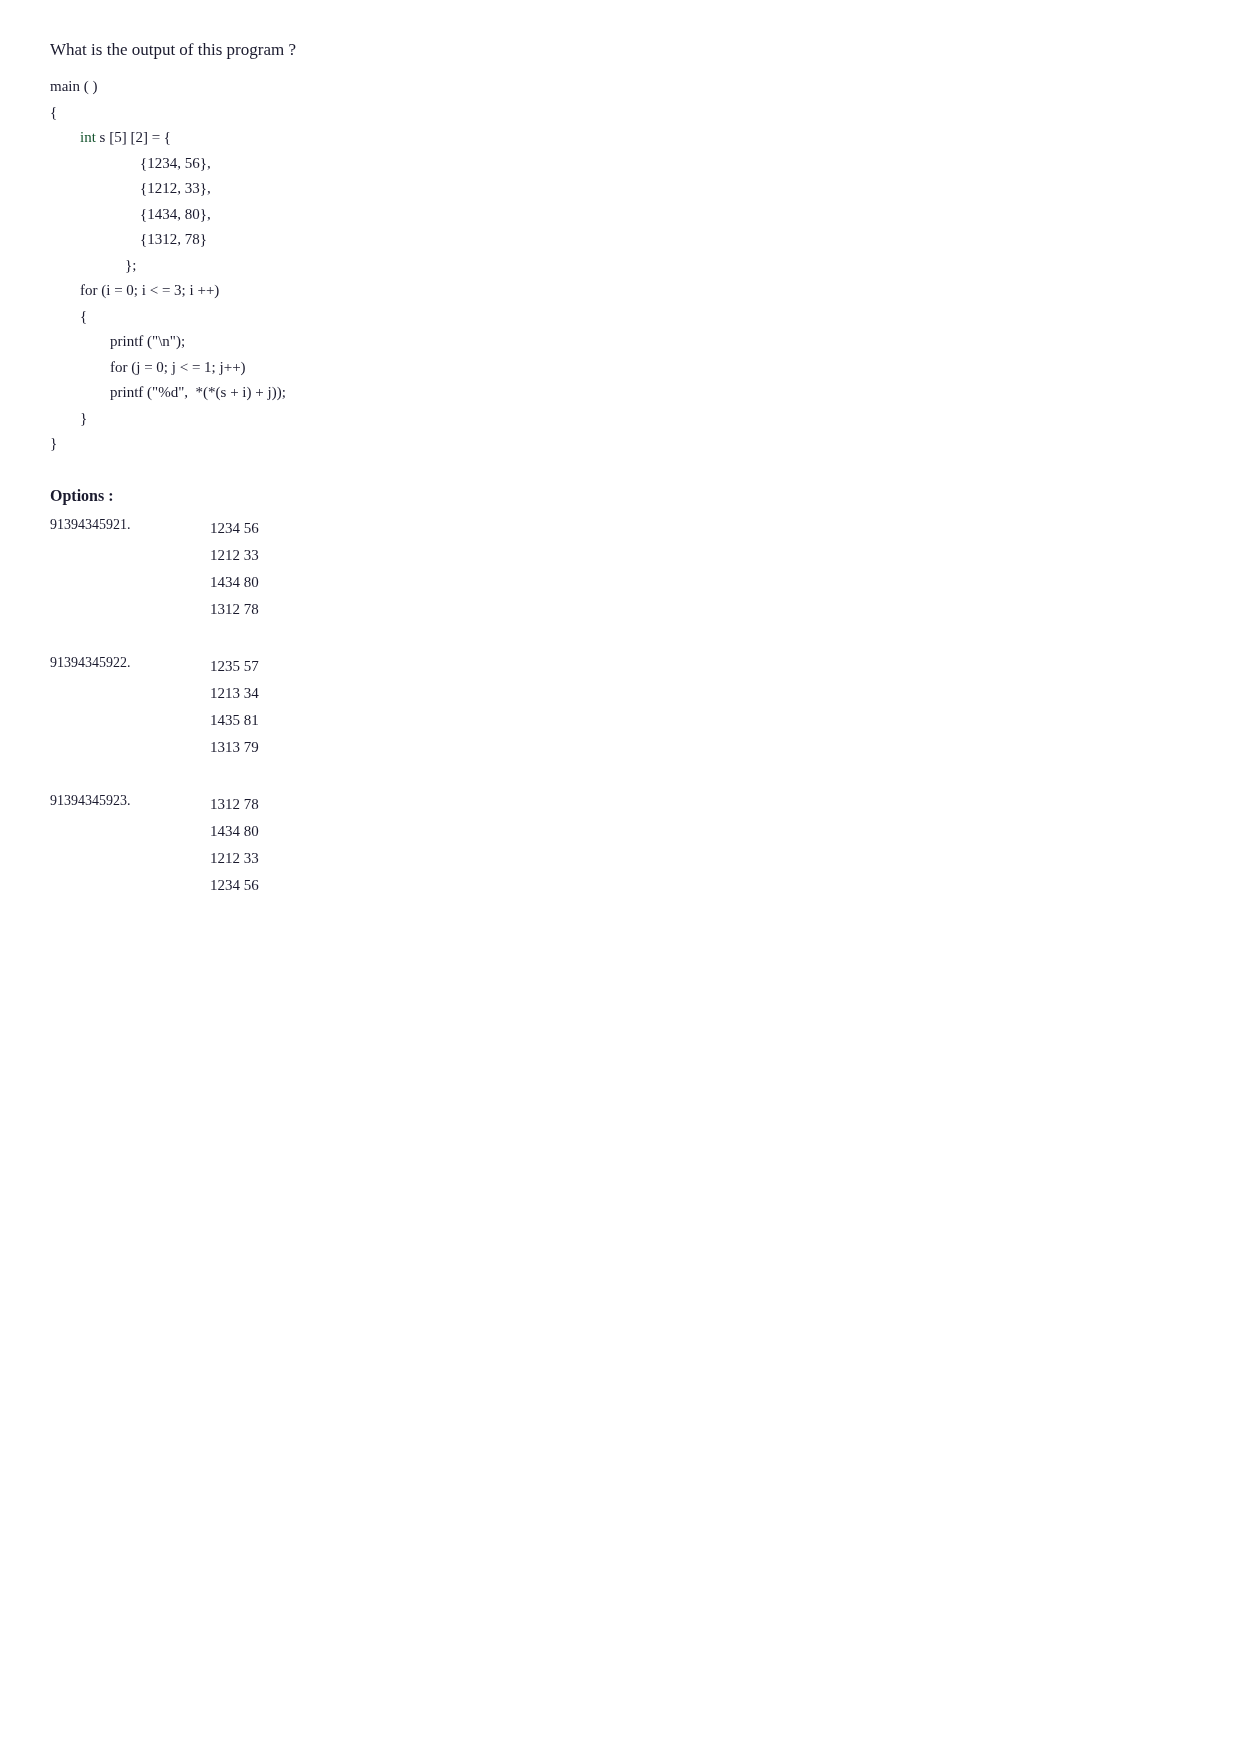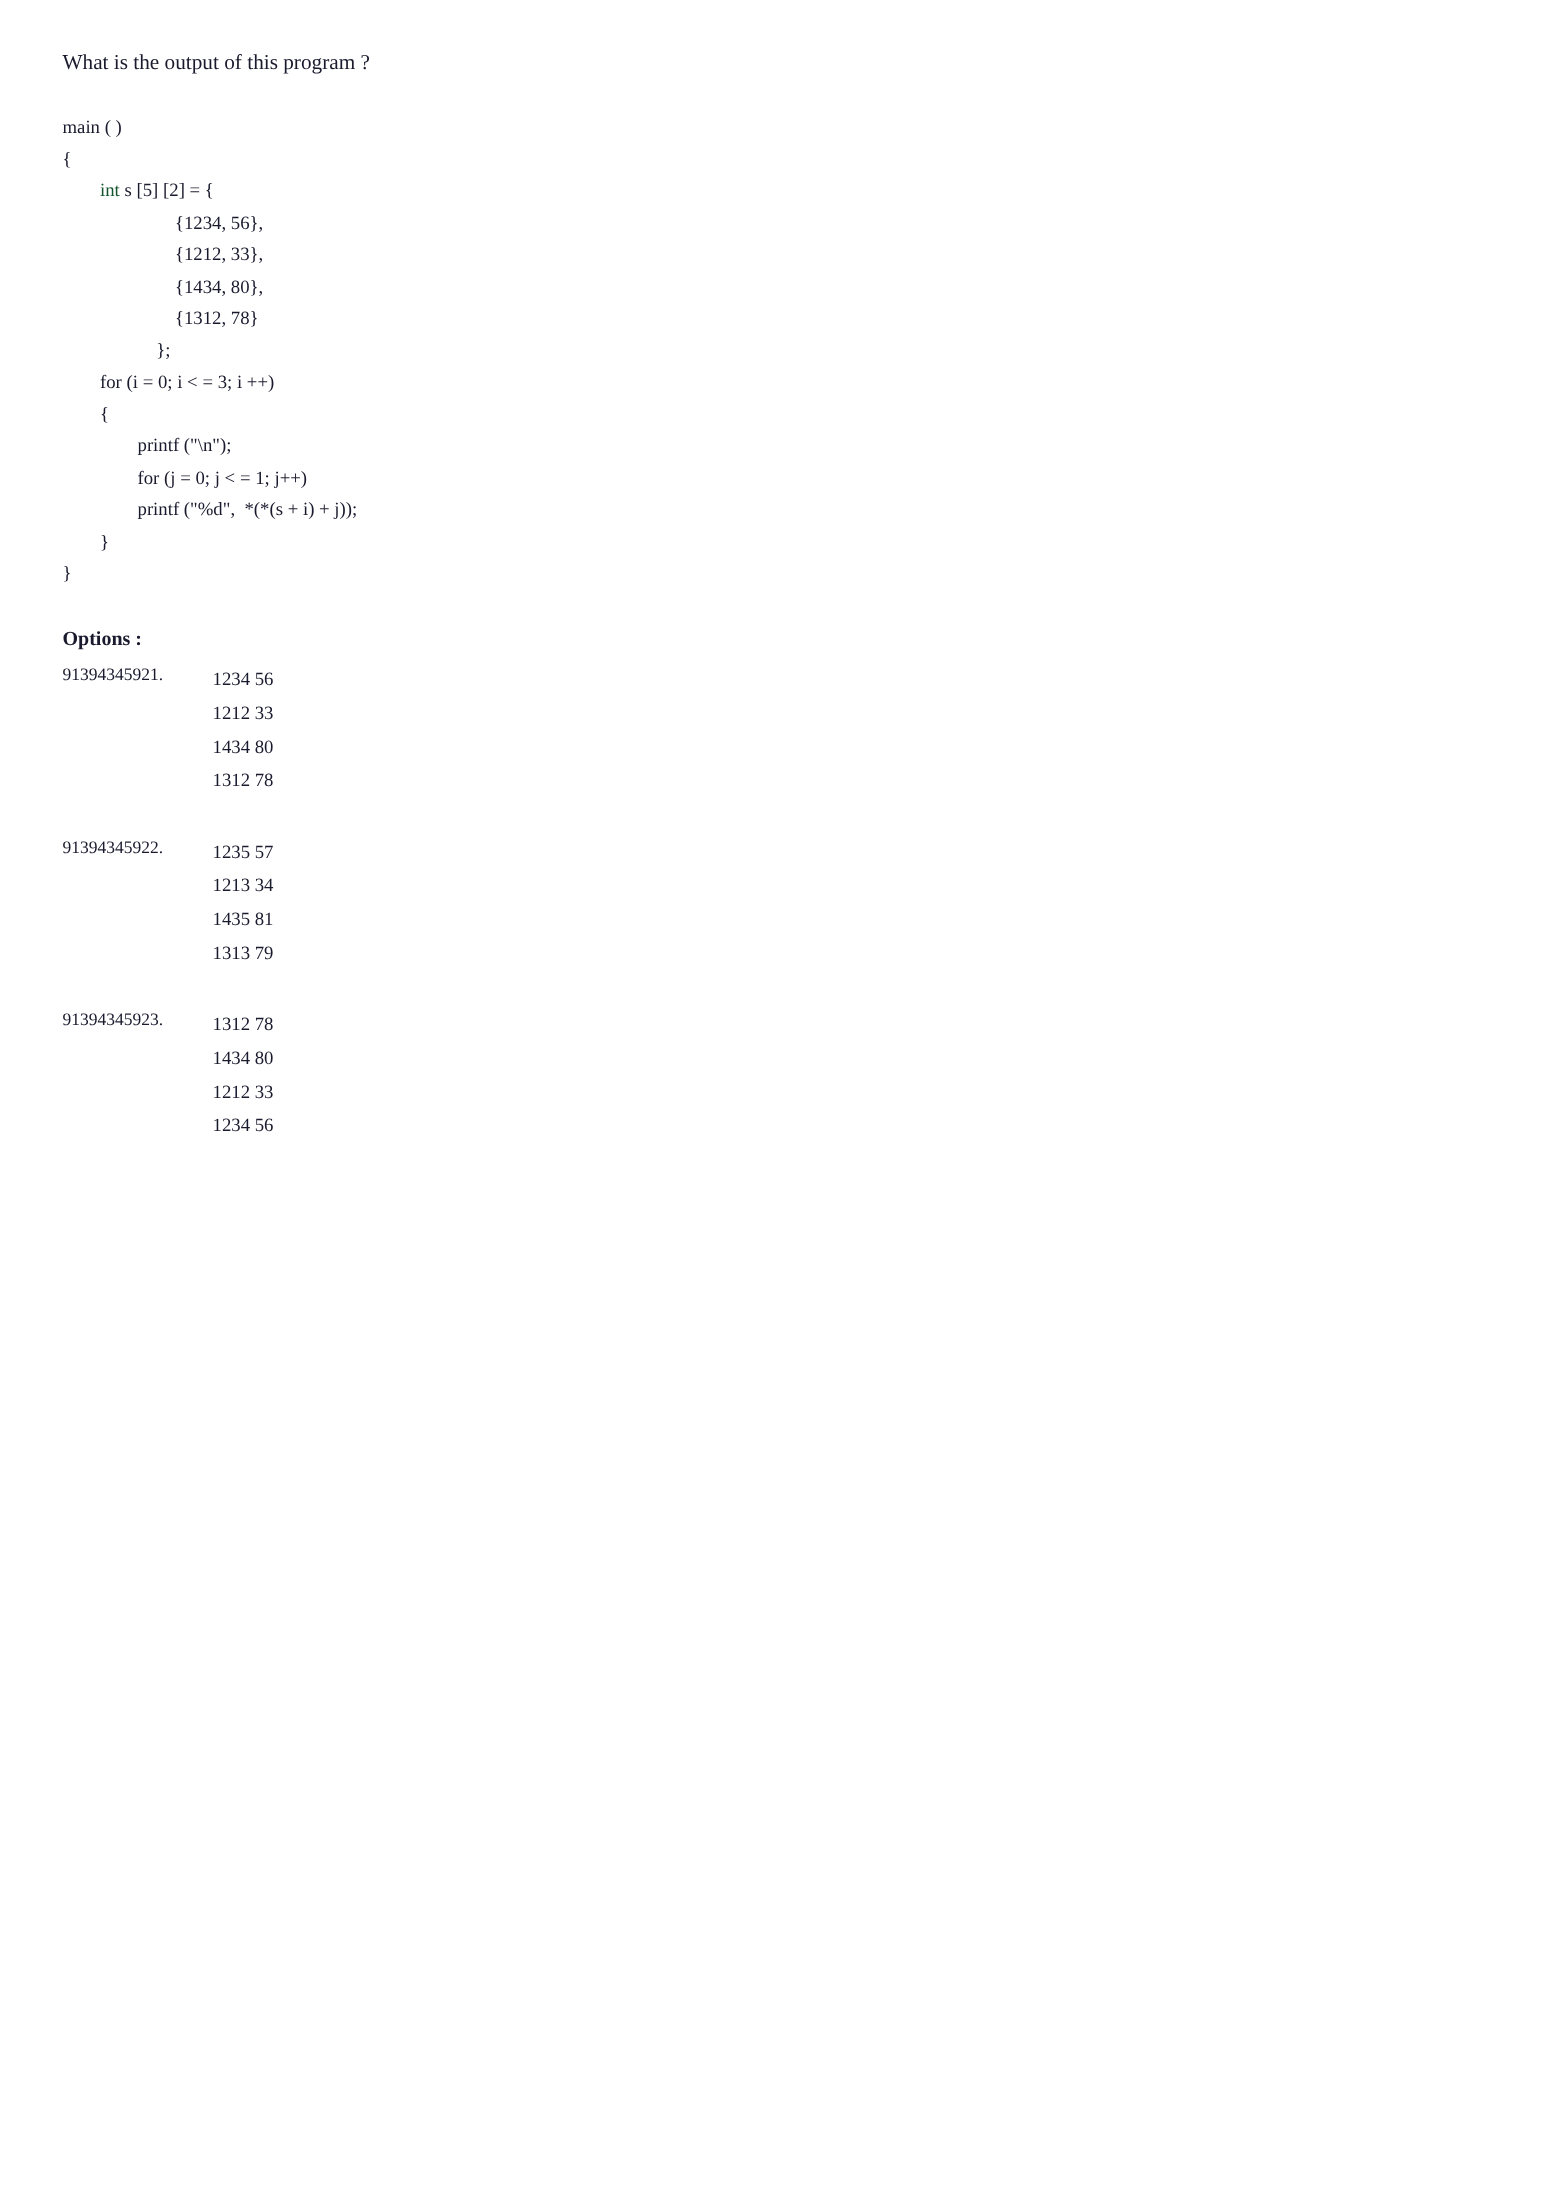--- a/index.html
+++ b/index.html
@@ -14,21 +14,21 @@
       font-size: 16px;
       color: #1a1a2e;
       width: 1240px;
       min-height: 1754px;
       padding: 40px 50px;
     }
 
     .question {
       font-size: 17px;
       color: #1a1a2e;
-      margin-bottom: 30px;
+      margin-bottom: 14px;
       font-family: Georgia, serif;
     }
 
     .code-block {
       font-family: Georgia, 'Times New Roman', serif;
       font-size: 15px;
       color: #1a1a2e;
       line-height: 1.7;
       margin-bottom: 30px;
     }
@@ -49,20 +49,21 @@
     }
 
     .options-section {
       margin-top: 10px;
     }
 
     .option-item {
       display: flex;
       align-items: flex-start;
       margin-bottom: 30px;
+      gap: 40px;
     }
 
     .option-number {
       font-size: 14px;
       color: #1a1a2e;
       min-width: 120px;
       padding-top: 2px;
     }
 
     .option-content {

